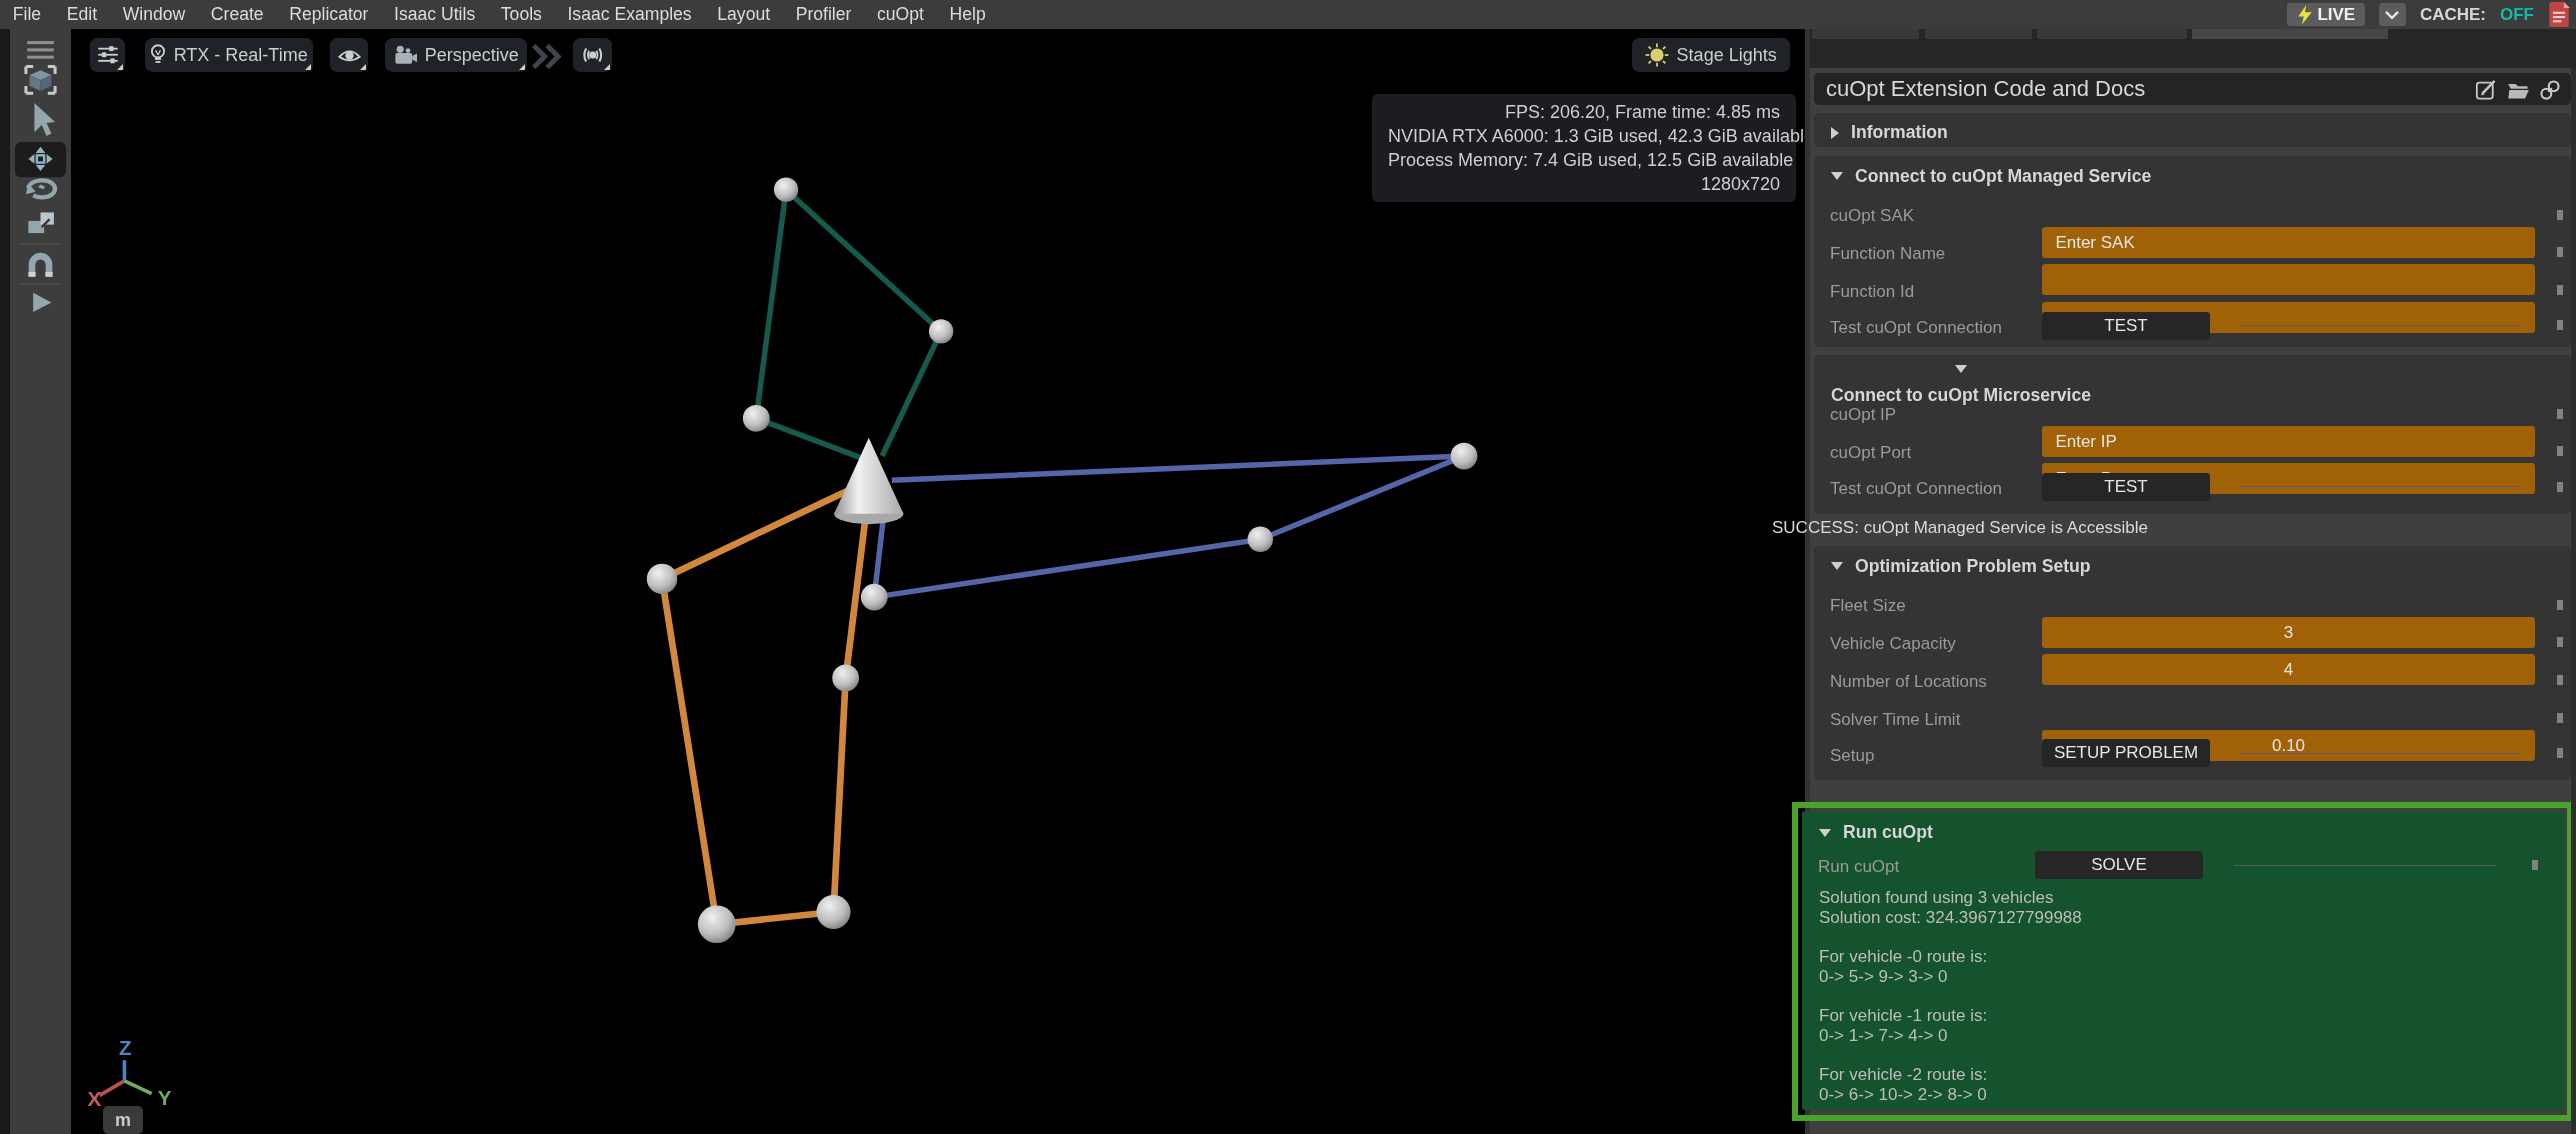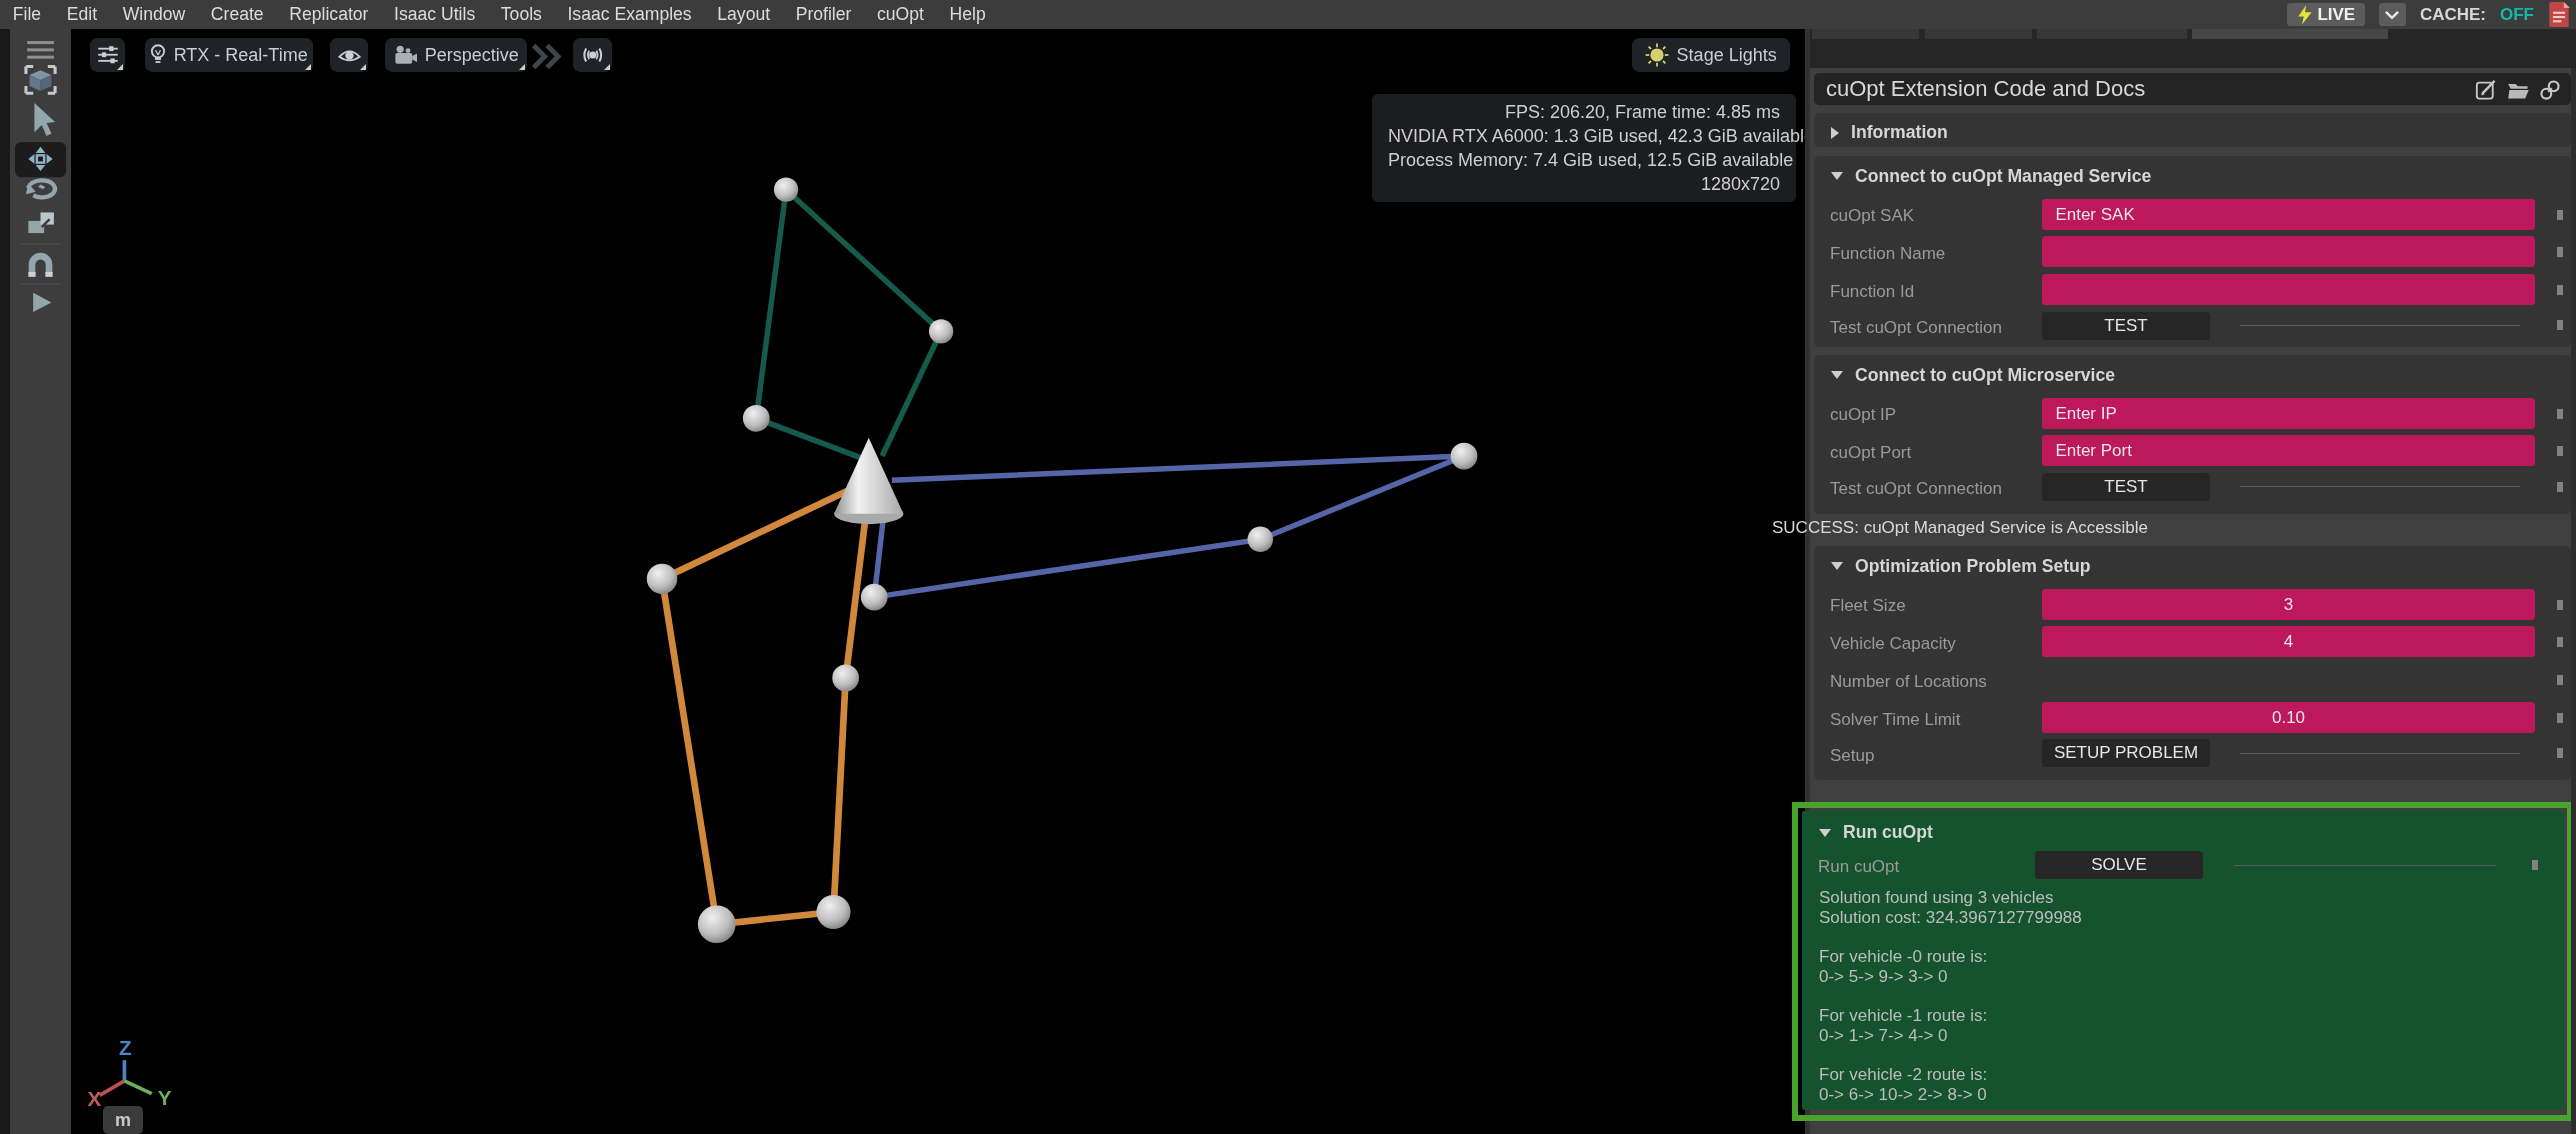--- a/index.html
+++ b/index.html
@@ -49,22 +49,22 @@
   .title-icons { position:absolute; right:9.7px; top:5.5px; display:flex; gap:9.7px; }
 
   .section { background:#343434; border-radius:4.9px; left:1814px; width:757px; }
   .sec-head { position:absolute; left:17px; display:flex; align-items:center; gap:12px; }
   .sec-head .txt { color:#d6d6d6; font-size:17.6px; font-weight:700; }
   .tri-down { width:0; height:0; border-left:6.7px solid transparent; border-right:6.7px solid transparent;
               border-top:8.5px solid #cfcfcf; }
   .tri-right { width:0; height:0; border-top:6.7px solid transparent; border-bottom:6.7px solid transparent;
                border-left:8.5px solid #cfcfcf; }
   .f-label { position:absolute; left:16px; color:#9a9a9a; font-size:17px; }
-  .f-input { position:absolute; left:228px; width:493px; height:31px; background:#be185d; border-radius:3.6px;
-             color:#e6e6e6; font-size:17px; line-height:31px; padding-left:13.4px; }
+  .f-input { position:absolute; left:228px; width:493px; height:31px; background:#a16207; border-radius:3.6px;
+             color:#e6e6e6; font-size:17px; line-height:31px; padding-left:13.4px;margin-top:28px; }
   .f-input.center { text-align:center; padding-left:0; }
   .f-btn { position:absolute; left:228px; width:168px; height:28px; background:#262626; border-radius:3.6px;
            color:#e6e6e6; font-size:17px; display:flex; align-items:center; justify-content:center; }
   .f-line { position:absolute; left:426px; width:280px; height:1.2px; background:#5c5c5c; }
   .f-sq { position:absolute; left:743px; width:5.5px; height:9.7px; background:#828282; }
   #status-msg { left:1772px; top:518px; color:#dadada; font-size:17px; z-index:27; }
 
   #green-box { left:1792px; top:802px; width:781px; height:319px; border:6px solid #4aa42b; z-index:27; background:transparent; }
   #run-section { left:1802px; top:811px; width:762px; height:299px; background:#14532d; border-radius:2.4px; }
   .result-line { color:#bdbdbd; font-size:17px; line-height:20px; white-space:pre; }
@@ -337,21 +337,21 @@
   <div class="f-label" style="top:126px;">Function Id</div>
   <div class="f-input" style="top:118px;"></div>
   <div class="f-sq" style="top:129px;"></div>
   <div class="f-label" style="top:162px;">Test cuOpt Connection</div>
   <div class="f-btn" style="top:156px;">TEST</div>
   <div class="f-line" style="top:169px;"></div>
   <div class="f-sq" style="top:164px;"></div>
 </div>
 
 <div class="section p-el" style="top:355px;height:159px;">
-  <div class="sec-head" style="top:9.7px;">
+  <div class="sec-head" style="top:9.7px;flex-direction:column;">
     <span class="tri-down"></span>
     <span class="txt">Connect to cuOpt Microservice</span>
   </div>
   <div class="f-label" style="top:50px;">cuOpt IP</div>
   <div class="f-input" style="top:43px;">Enter IP</div>
   <div class="f-sq" style="top:54px;"></div>
   <div class="f-label" style="top:88px;">cuOpt Port</div>
   <div class="f-input" style="top:80px;">Enter Port</div>
   <div class="f-sq" style="top:91px;"></div>
   <div class="f-label" style="top:124px;">Test cuOpt Connection</div>

